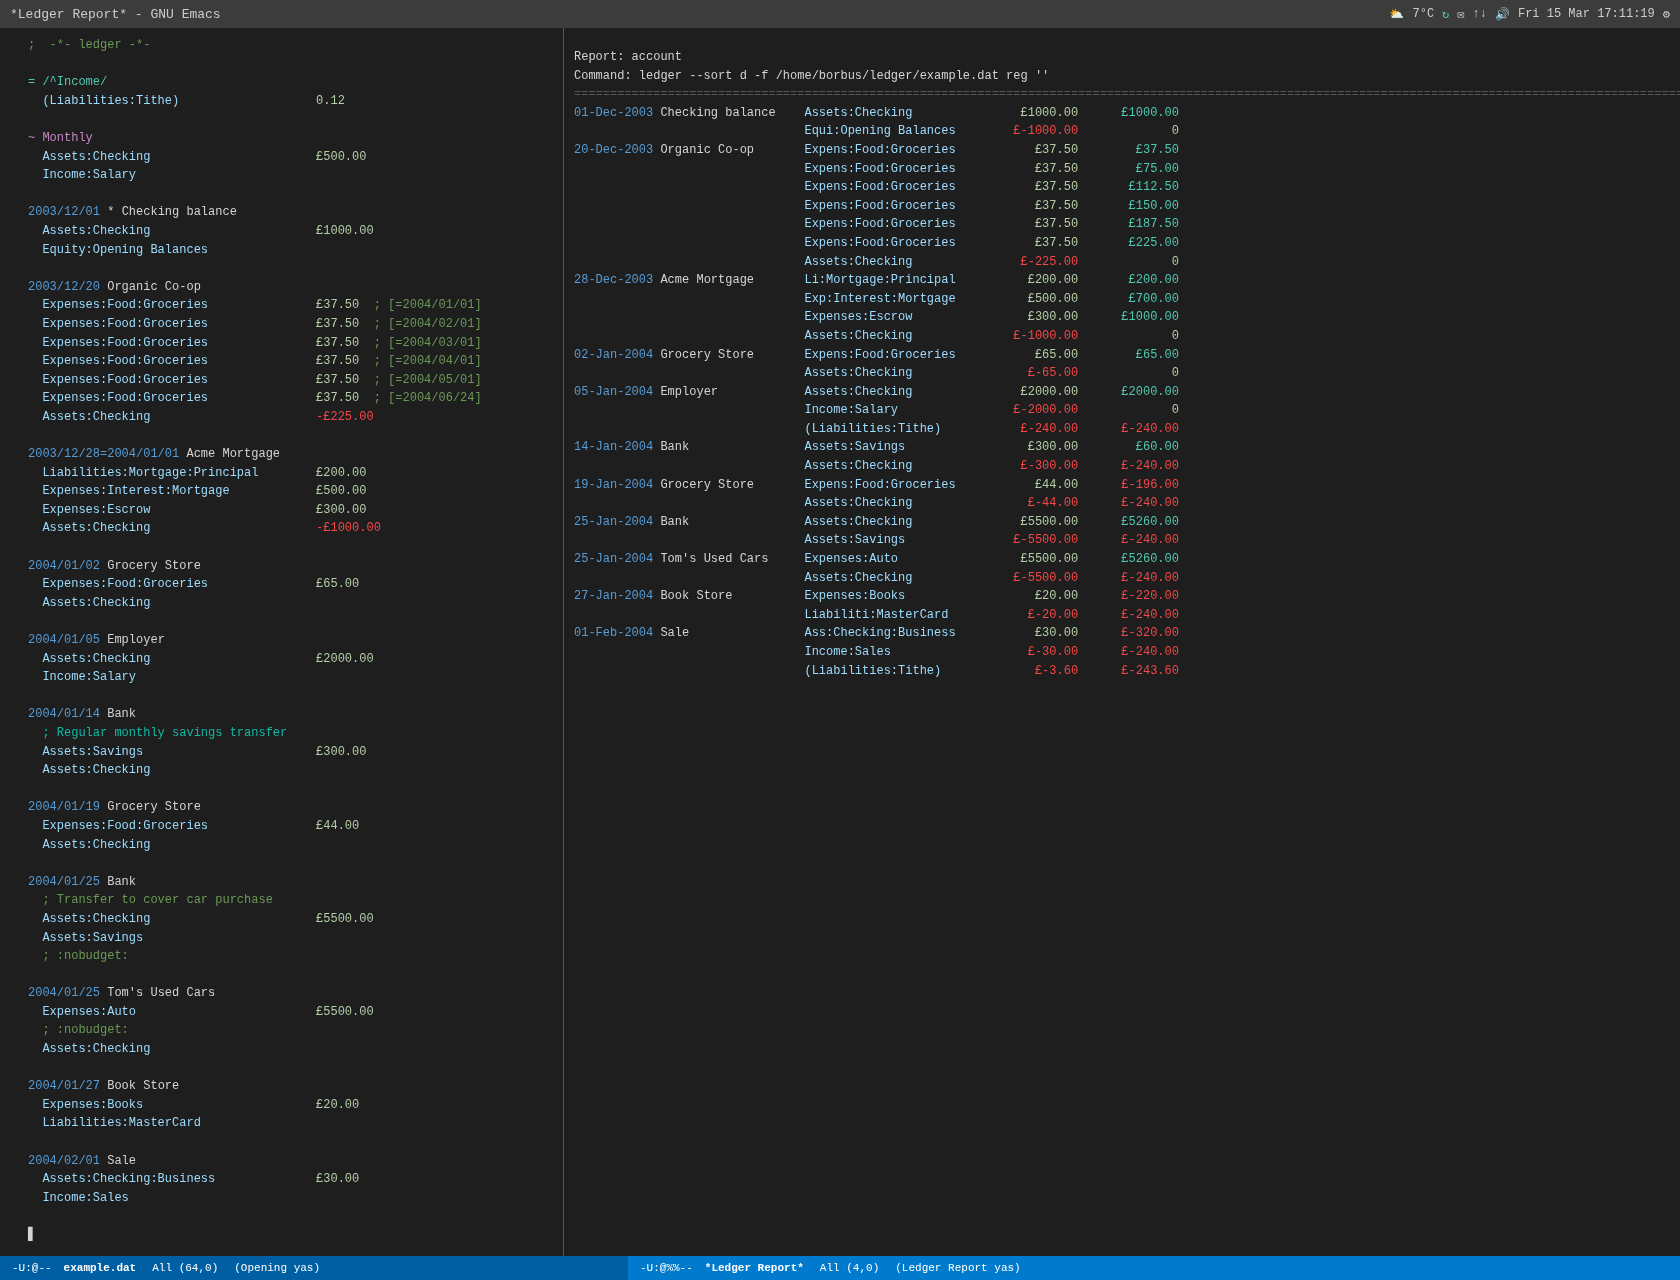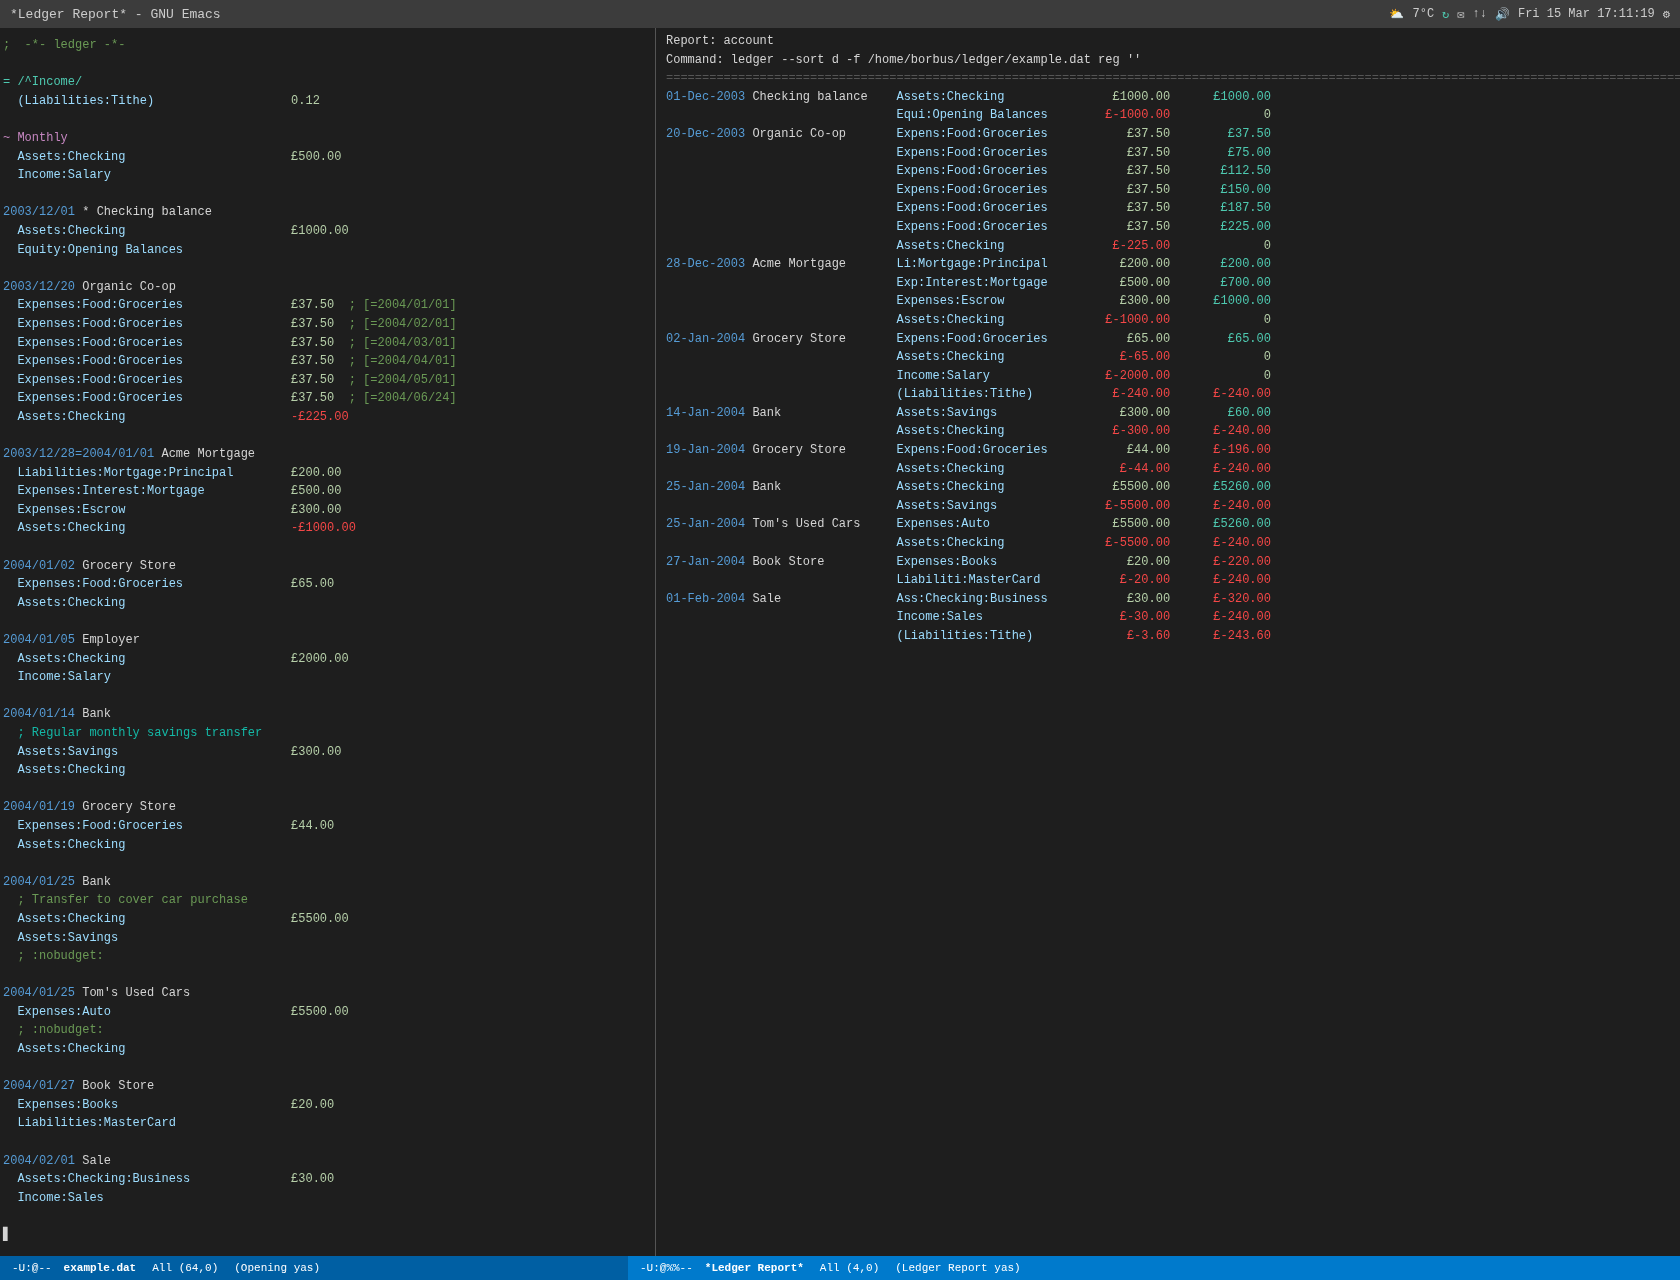--- a/index.html
+++ b/index.html
@@ -26,29 +26,29 @@
       display: flex;
       align-items: center;
       gap: 8px;
       font-size: 12px;
     }
     .main-container {
       display: flex;
       height: calc(1280px - 28px - 24px);
     }
     .left-pane {
-      width: 656px;
+      width: 564px;
       border-right: 1px solid #555;
-      padding: 8px 3px;
+      padding: 8px 28px;
       overflow: hidden;
       background: #1e1e1e;
     }
     .right-pane {
       flex: 1;
-      padding: 4px 10px;
+      padding: 20px 10px;
       overflow: hidden;
       background: #1e1e1e;
     }
     .status-bar {
       height: 24px;
       background: #007acc;
       display: flex;
       align-items: center;
       font-size: 11px;
       color: #ffffff;
@@ -175,20 +175,21 @@
       <div class="code-line"><span style="color:transparent">            </span><span style="color:transparent">                    </span><span style="color:#9cdcfe">Expens:Food:Groceries     </span><span style="color:#b5cea8">      £37.50</span>  <span style="color:#4ec9b0">     £150.00</span></div>
       <div class="code-line"><span style="color:transparent">            </span><span style="color:transparent">                    </span><span style="color:#9cdcfe">Expens:Food:Groceries     </span><span style="color:#b5cea8">      £37.50</span>  <span style="color:#4ec9b0">     £187.50</span></div>
       <div class="code-line"><span style="color:transparent">            </span><span style="color:transparent">                    </span><span style="color:#9cdcfe">Expens:Food:Groceries     </span><span style="color:#b5cea8">      £37.50</span>  <span style="color:#4ec9b0">     £225.00</span></div>
       <div class="code-line"><span style="color:transparent">            </span><span style="color:transparent">                    </span><span style="color:#9cdcfe">Assets:Checking           </span><span style="color:#f44747">    £-225.00</span>  <span style="color:#b5cea8">           0</span></div>
       <div class="code-line"><span style="color:#569cd6">28-Dec-2003 </span><span style="color:#d4d4d4">Acme Mortgage       </span><span style="color:#9cdcfe">Li:Mortgage:Principal     </span><span style="color:#b5cea8">     £200.00</span>  <span style="color:#4ec9b0">     £200.00</span></div>
       <div class="code-line"><span style="color:transparent">            </span><span style="color:transparent">                    </span><span style="color:#9cdcfe">Exp:Interest:Mortgage     </span><span style="color:#b5cea8">     £500.00</span>  <span style="color:#4ec9b0">     £700.00</span></div>
       <div class="code-line"><span style="color:transparent">            </span><span style="color:transparent">                    </span><span style="color:#9cdcfe">Expenses:Escrow           </span><span style="color:#b5cea8">     £300.00</span>  <span style="color:#4ec9b0">    £1000.00</span></div>
       <div class="code-line"><span style="color:transparent">            </span><span style="color:transparent">                    </span><span style="color:#9cdcfe">Assets:Checking           </span><span style="color:#f44747">   £-1000.00</span>  <span style="color:#b5cea8">           0</span></div>
       <div class="code-line"><span style="color:#569cd6">02-Jan-2004 </span><span style="color:#d4d4d4">Grocery Store       </span><span style="color:#9cdcfe">Expens:Food:Groceries     </span><span style="color:#b5cea8">      £65.00</span>  <span style="color:#4ec9b0">      £65.00</span></div>
       <div class="code-line"><span style="color:transparent">            </span><span style="color:transparent">                    </span><span style="color:#9cdcfe">Assets:Checking           </span><span style="color:#f44747">     £-65.00</span>  <span style="color:#b5cea8">           0</span></div>
+      <div class="code-line"><span style="color:#569cd6">05-Jan-2004 </span><span style="color:#d4d4d4">Employer            </span><span style="color:#9cdcfe">Assets:Checking           </span><span style="color:#b5cea8">    £2000.00</span>  <span style="color:#4ec9b0">    £2000.00</span></div>
       <div class="code-line"><span style="color:transparent">            </span><span style="color:transparent">                    </span><span style="color:#9cdcfe">Income:Salary             </span><span style="color:#f44747">   £-2000.00</span>  <span style="color:#b5cea8">           0</span></div>
       <div class="code-line"><span style="color:transparent">            </span><span style="color:transparent">                    </span><span style="color:#9cdcfe">(Liabilities:Tithe)       </span><span style="color:#f44747">    £-240.00</span>  <span style="color:#f44747">    £-240.00</span></div>
       <div class="code-line"><span style="color:#569cd6">14-Jan-2004 </span><span style="color:#d4d4d4">Bank                </span><span style="color:#9cdcfe">Assets:Savings            </span><span style="color:#b5cea8">     £300.00</span>  <span style="color:#4ec9b0">      £60.00</span></div>
       <div class="code-line"><span style="color:transparent">            </span><span style="color:transparent">                    </span><span style="color:#9cdcfe">Assets:Checking           </span><span style="color:#f44747">    £-300.00</span>  <span style="color:#f44747">    £-240.00</span></div>
       <div class="code-line"><span style="color:#569cd6">19-Jan-2004 </span><span style="color:#d4d4d4">Grocery Store       </span><span style="color:#9cdcfe">Expens:Food:Groceries     </span><span style="color:#b5cea8">      £44.00</span>  <span style="color:#f44747">    £-196.00</span></div>
       <div class="code-line"><span style="color:transparent">            </span><span style="color:transparent">                    </span><span style="color:#9cdcfe">Assets:Checking           </span><span style="color:#f44747">     £-44.00</span>  <span style="color:#f44747">    £-240.00</span></div>
       <div class="code-line"><span style="color:#569cd6">25-Jan-2004 </span><span style="color:#d4d4d4">Bank                </span><span style="color:#9cdcfe">Assets:Checking           </span><span style="color:#b5cea8">    £5500.00</span>  <span style="color:#4ec9b0">    £5260.00</span></div>
       <div class="code-line"><span style="color:transparent">            </span><span style="color:transparent">                    </span><span style="color:#9cdcfe">Assets:Savings            </span><span style="color:#f44747">   £-5500.00</span>  <span style="color:#f44747">    £-240.00</span></div>
       <div class="code-line"><span style="color:#569cd6">25-Jan-2004 </span><span style="color:#d4d4d4">Tom's Used Cars     </span><span style="color:#9cdcfe">Expenses:Auto             </span><span style="color:#b5cea8">    £5500.00</span>  <span style="color:#4ec9b0">    £5260.00</span></div>
       <div class="code-line"><span style="color:transparent">            </span><span style="color:transparent">                    </span><span style="color:#9cdcfe">Assets:Checking           </span><span style="color:#f44747">   £-5500.00</span>  <span style="color:#f44747">    £-240.00</span></div>

